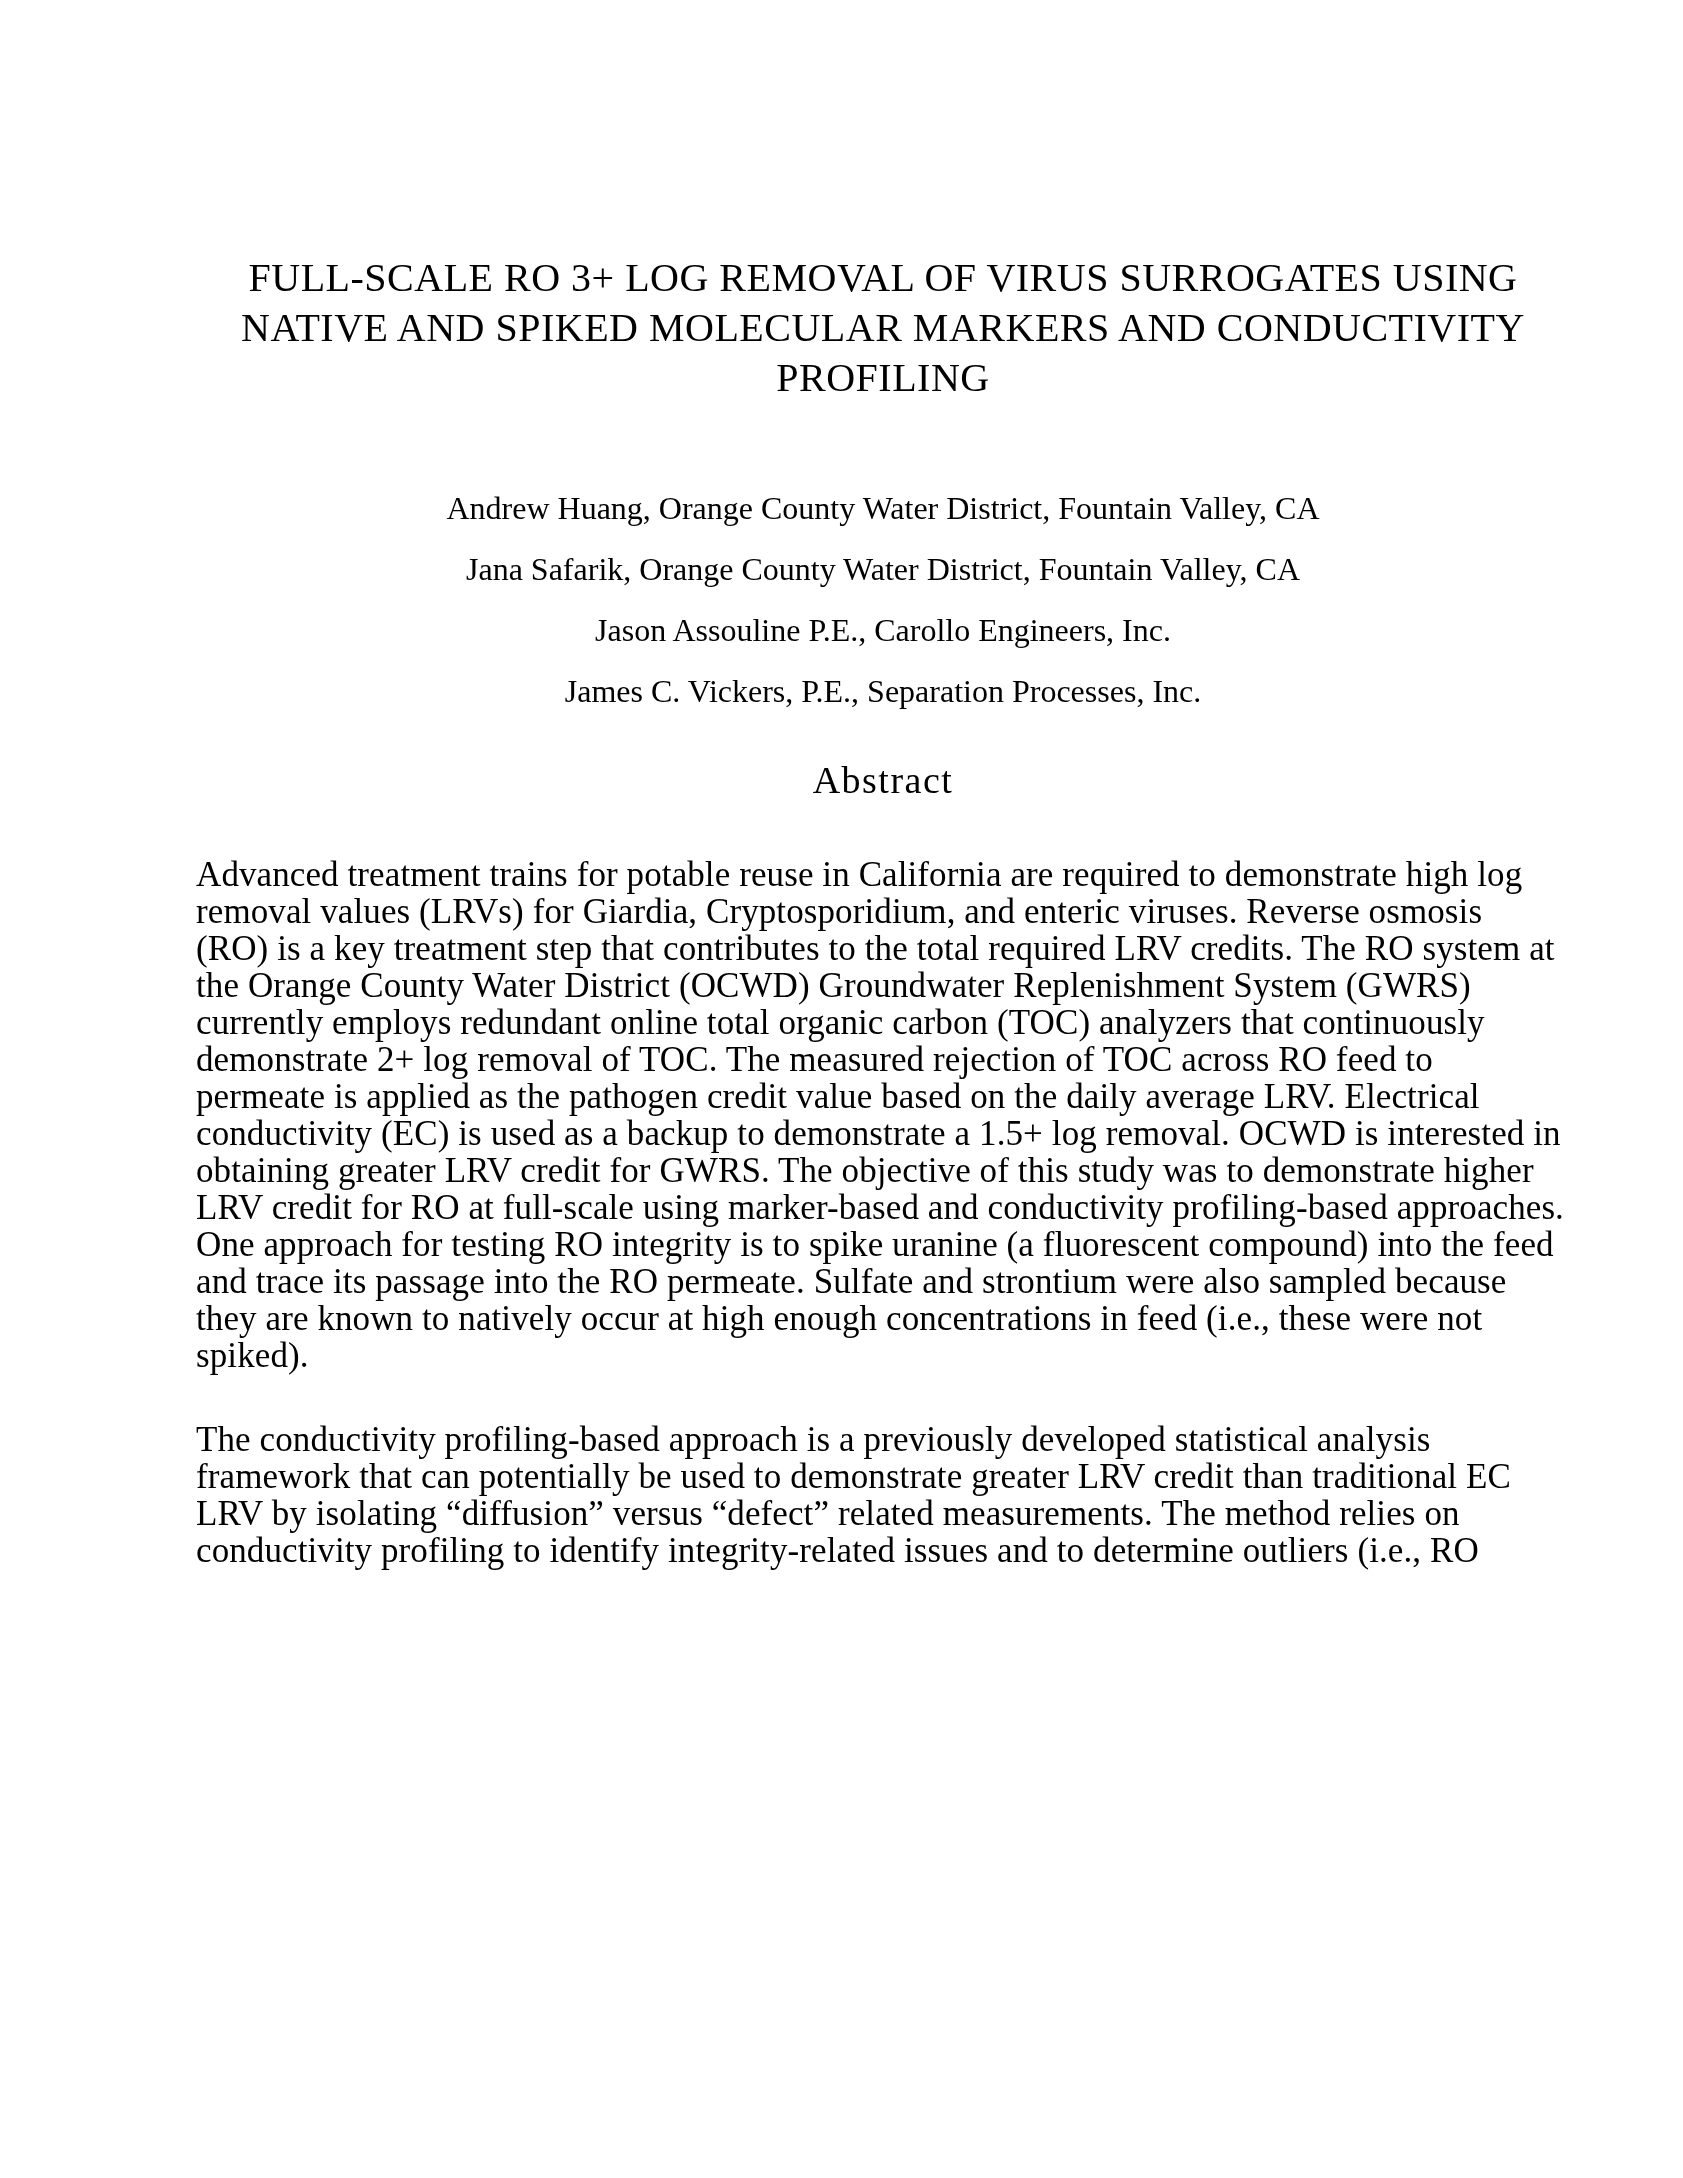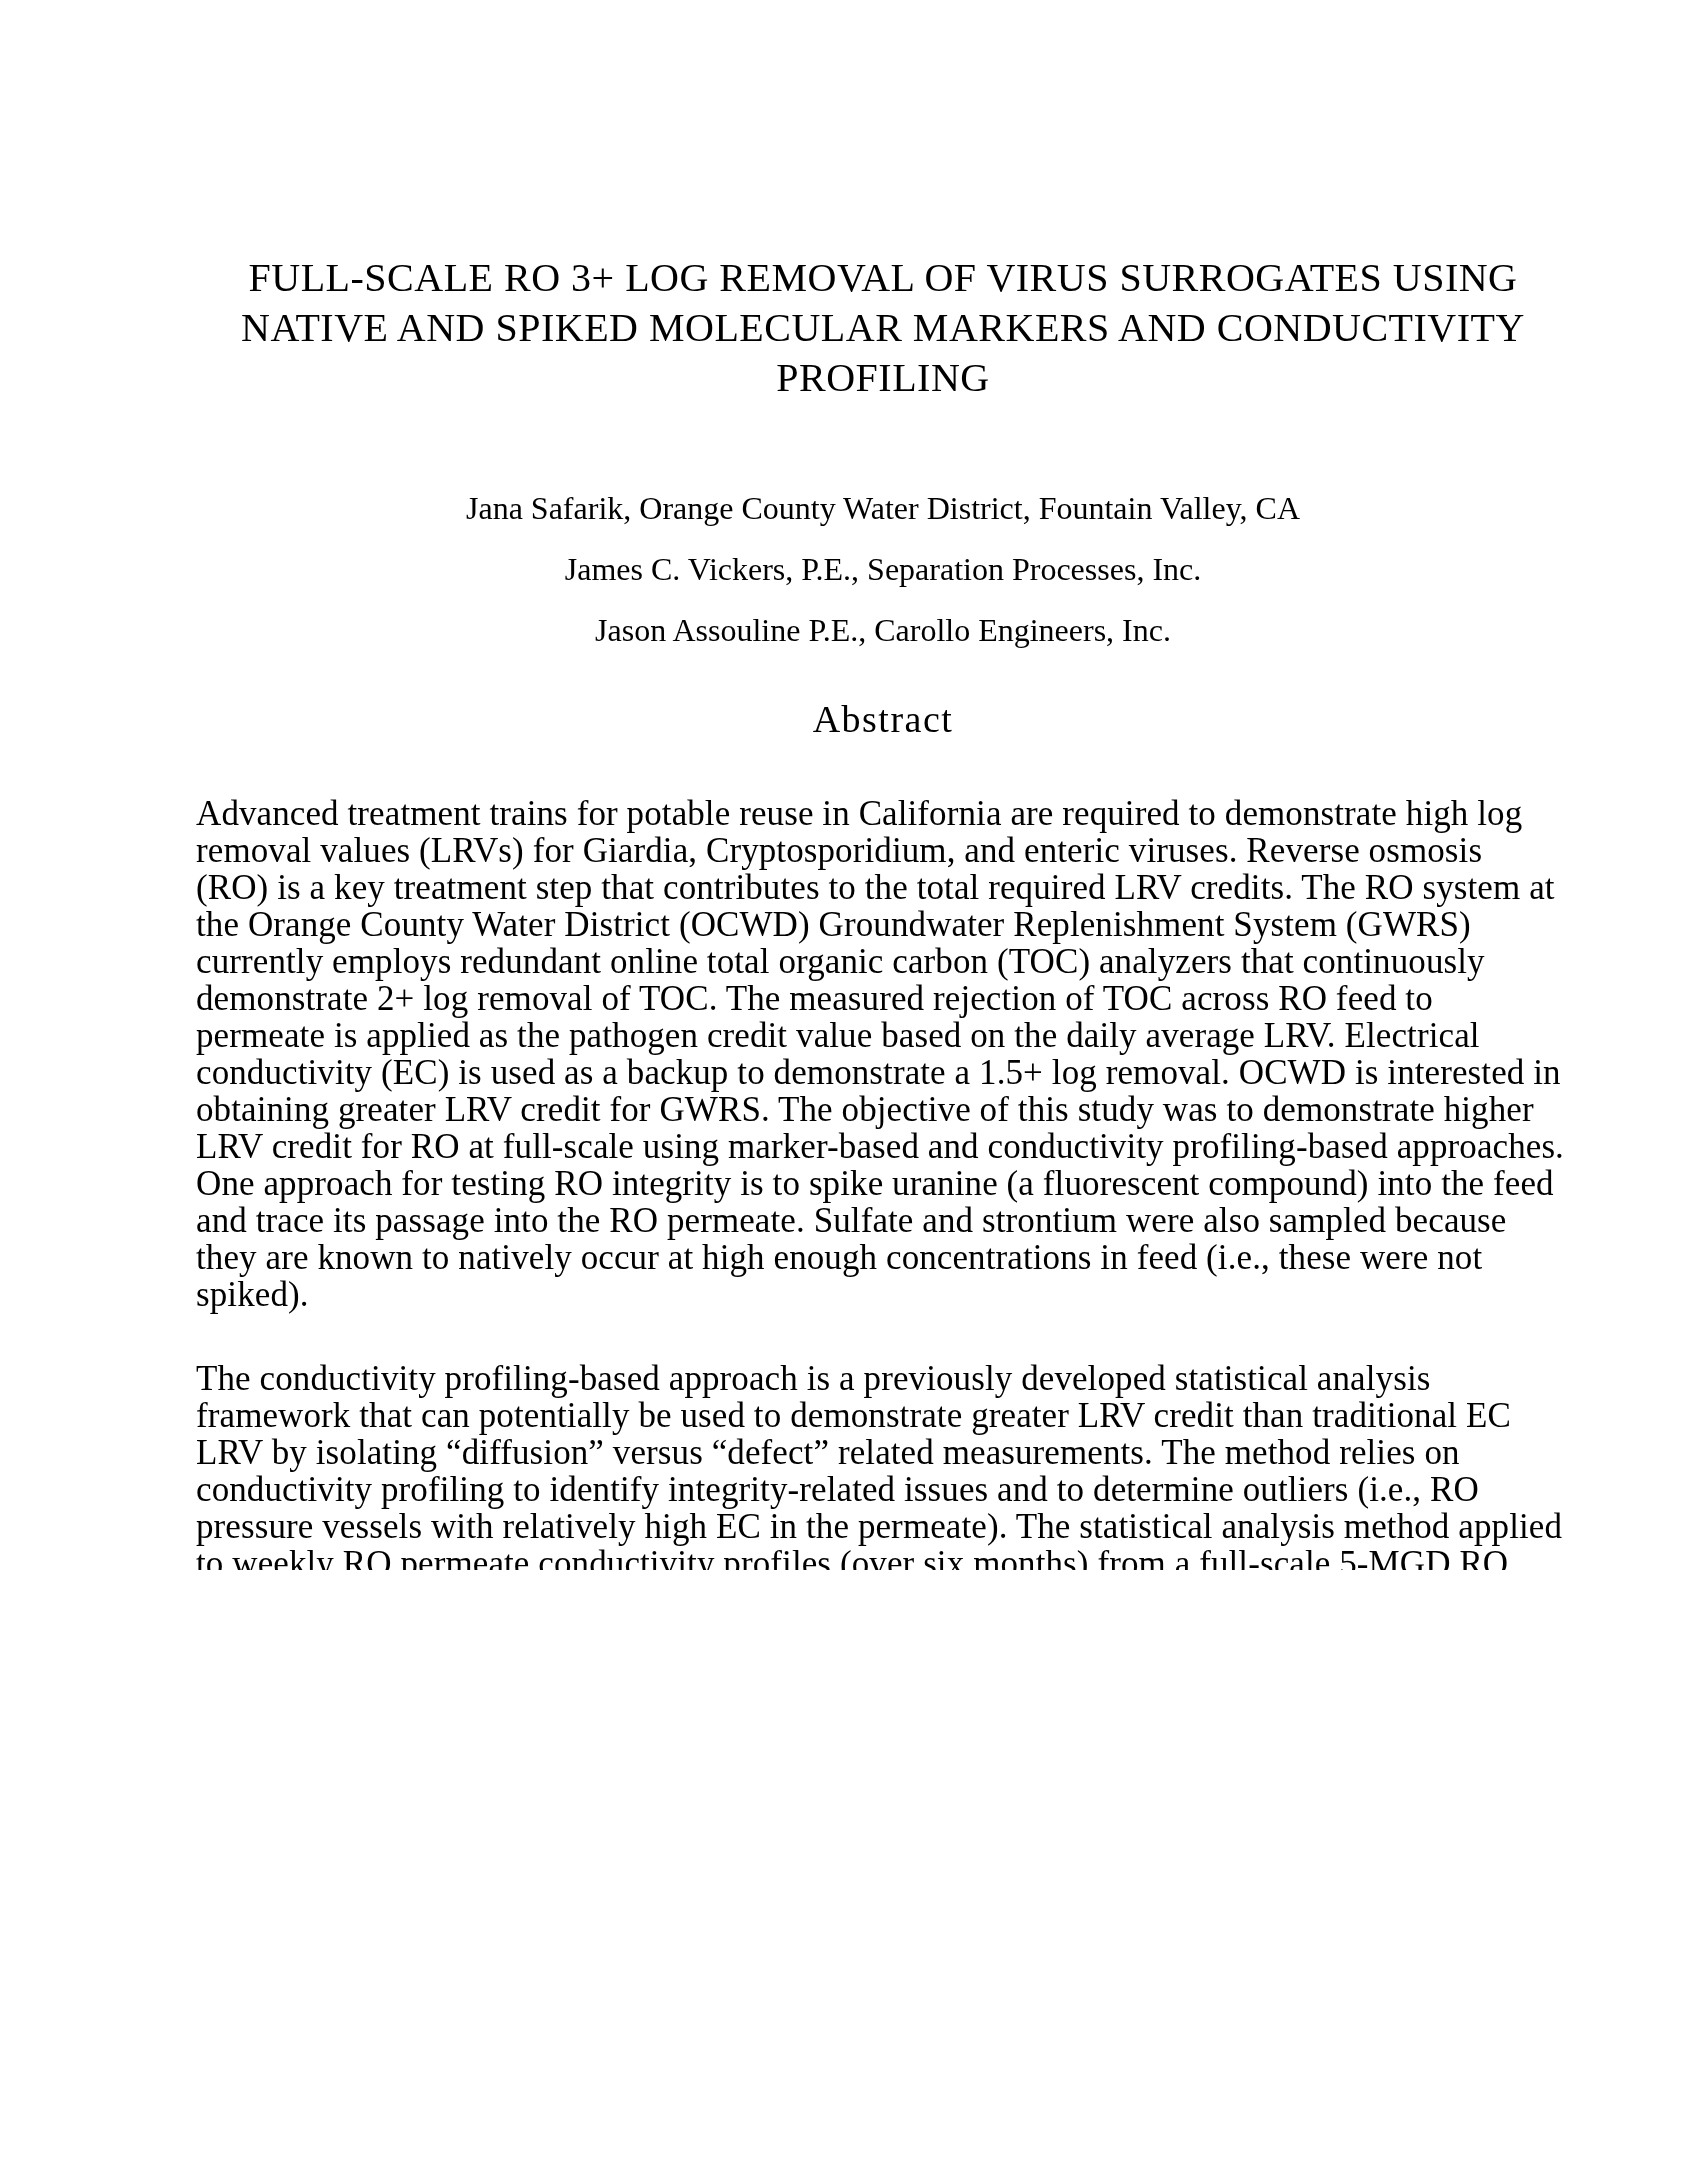--- a/index.html
+++ b/index.html
@@ -69,23 +69,24 @@
 </head>
 <body>
 
 <div class="page">
 
   <h1 class="paper-title">FULL-SCALE RO 3+ LOG REMOVAL OF VIRUS SURROGATES USING
 NATIVE AND SPIKED MOLECULAR MARKERS AND CONDUCTIVITY
 PROFILING</h1>
 
   <div class="authors">
+    <div class="author-line">Andrew Huang, Orange County Water District, Fountain Valley, CA</div>
     <div class="author-line">Jana Safarik, Orange County Water District, Fountain Valley, CA</div>
+    <div class="author-line">Jason Assouline P.E., Carollo Engineers, Inc.</div>
     <div class="author-line">James C. Vickers, P.E., Separation Processes, Inc.</div>
-    <div class="author-line">Jason Assouline P.E., Carollo Engineers, Inc.</div>
   </div>
 
   <h2 class="abstract-heading">Abstract</h2>
 
   <div class="para">Advanced treatment trains for potable reuse in California are required to demonstrate high log
 removal values (LRVs) for Giardia, Cryptosporidium, and enteric viruses. Reverse osmosis
 (RO) is a key treatment step that contributes to the total required LRV credits. The RO system at
 the Orange County Water District (OCWD) Groundwater Replenishment System (GWRS)
 currently employs redundant online total organic carbon (TOC) analyzers that continuously
 demonstrate 2+ log removal of TOC. The measured rejection of TOC across RO feed to

